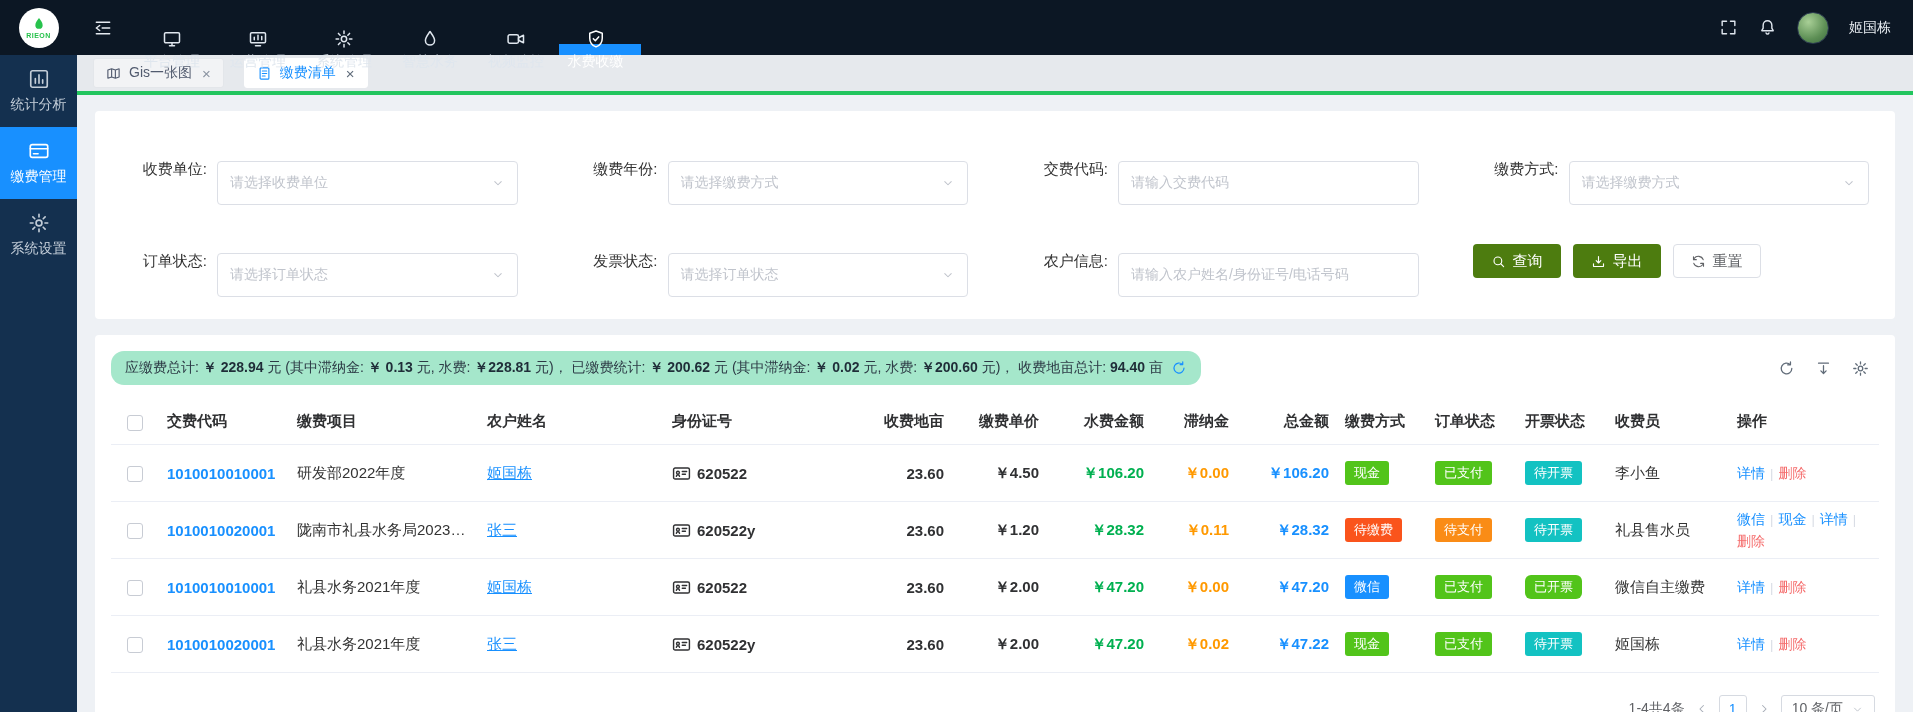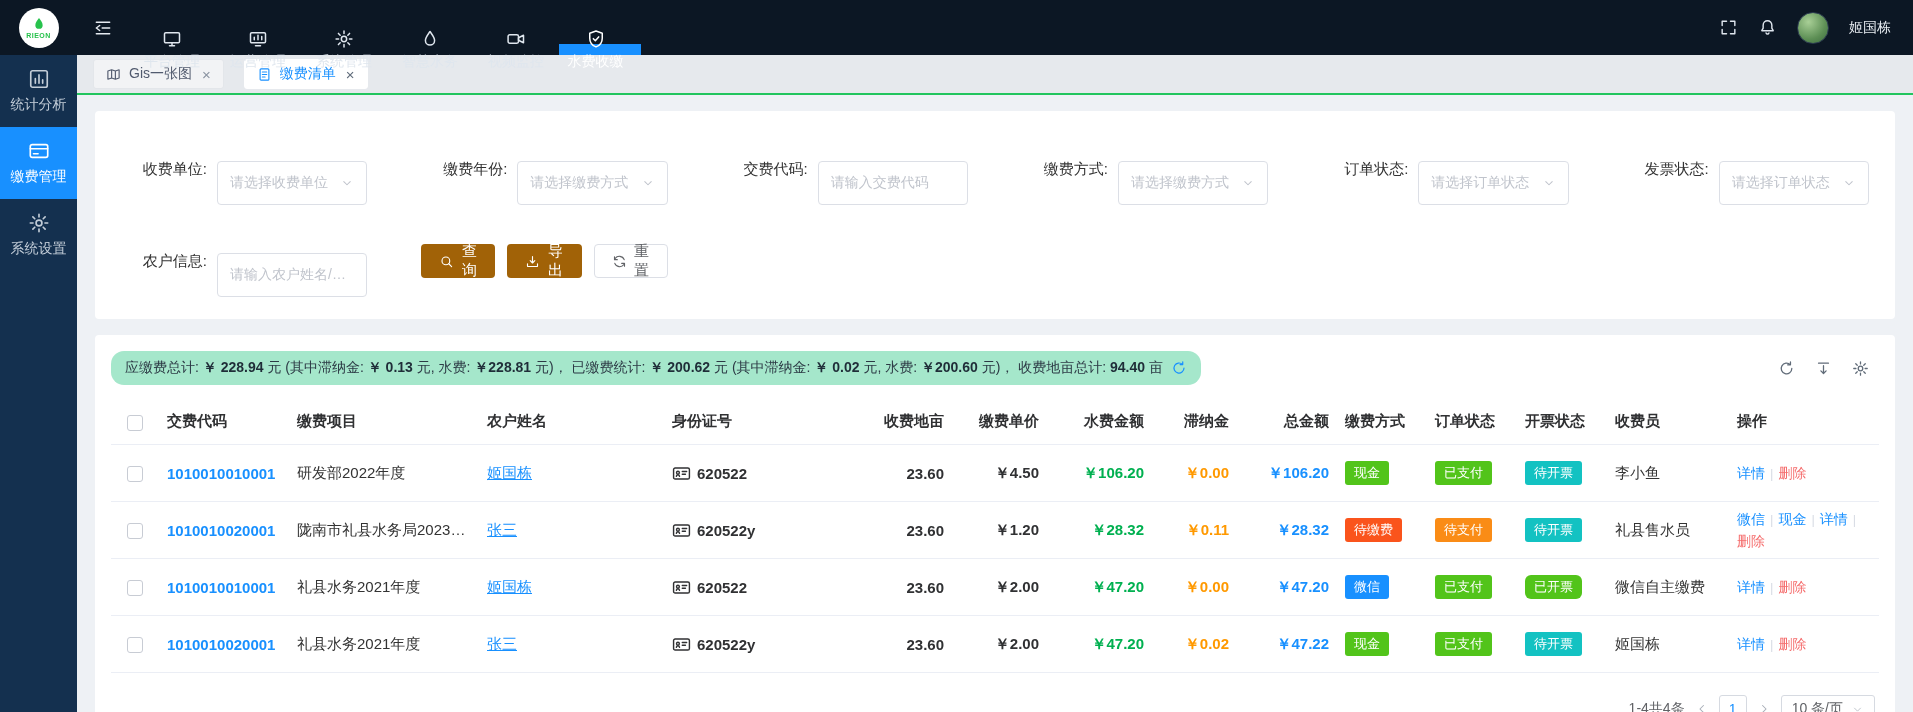--- a/index.html
+++ b/index.html
@@ -29,42 +29,42 @@
 
   
   .sidebar { position:absolute; top:55px; left:0; bottom:0; width:77px; background:#14304f; z-index:4; }
   .side-item { display:flex; flex-direction:column; align-items:center; justify-content:center; gap:6px; padding:13px 0; color:#c3cdd8; cursor:pointer; }
   .side-item .side-icn { font-size:22px; }
   .side-label { font-size:14px; }
   .side-item.active { background:#1890ff; color:#fff; }
 
   
   .main { position:absolute; top:55px; left:77px; right:0; bottom:0; display:flex; flex-direction:column; }
-  .tabbar { height:40px; background:#e6e9ed; border-bottom:2px solid #22c55e; display:flex; align-items:center; gap:20px; padding:0 0 0 16px; flex-shrink:0; }
+  .tabbar { height:40px; background:#e6e9ed; border-bottom:4px solid #22c55e; display:flex; align-items:center; gap:20px; padding:0 0 0 16px; flex-shrink:0; }
   .tab { height:30px; display:flex; align-items:center; gap:8px; padding:0 12px; background:#f2f3f5; border:1px solid #e3e6ea; border-radius:3px; font-size:14px; color:#515a6e; cursor:pointer; }
   .tab .tab-icn { font-size:15px; }
   .tab.active { background:#fff; color:#1890ff; border-color:#fff; }
   .tab-close { font-size:15px; color:#8a93a1; margin-left:2px; cursor:pointer; line-height:1; }
   .tab.active .tab-close { color:#5f6b7a; }
 
   .content { flex:1; padding:16px 18px; overflow:hidden; }
   .card { background:#fff; border-radius:4px; }
 
   
   .filter-card { padding:22px 26px; }
-  .filter-grid { display:grid; grid-template-columns:repeat(6,1fr); column-gap:54px; row-gap:20px; }
+  .filter-grid { display:grid; grid-template-columns:repeat(4,1fr); column-gap:54px; row-gap:20px; }
   .filter-field { display:flex; align-items:center; min-width:0; }
   .f-label { width:86px; flex-shrink:0; text-align:right; margin-right:10px; font-size:15px; color:#333; }
   .f-control { flex:1; height:44px; border:1px solid #dcdfe6; border-radius:4px; background:#fff; display:flex; align-items:center; padding:0 12px; cursor:pointer; min-width:0;margin-top:28px; }
   .f-control .ph { flex:1; font-size:14px; color:#c0c4cc; white-space:nowrap; overflow:hidden; text-overflow:ellipsis; }
   .chev { font-size:14px; color:#c0c4cc; flex-shrink:0; }
   .btns-cell { display:flex; align-items:center; gap:12px; }
   .btn { height:34px; border-radius:4px; border:1px solid transparent; display:inline-flex; align-items:center; gap:7px; padding:0 17px; font-size:15px; cursor:pointer; font-family:inherit; }
   .btn .icn { font-size:15px; }
-  .btn-primary { background:#a16207; color:#fff; }
+  .btn-primary { background:#4d7c0f; color:#fff; }
   .btn-plain { background:#fff; border-color:#dcdfe6; color:#606266; }
 
   
   .table-card { margin-top:16px; padding:16px 16px 20px; }
   .summary-row { display:flex; align-items:center; justify-content:space-between; }
   .summary-pill { background:#a5e7cb; border-radius:13px; padding:8px 14px; font-size:14px; color:#2c3a45; display:flex; align-items:center; white-space:nowrap; }
   .seg-wrap b { font-weight:700; color:#1f2d38; }
   .sum-refresh { font-size:16px; color:#1890ff; margin-left:8px; cursor:pointer; }
   .table-tools { display:flex; align-items:center; gap:20px; padding-right:10px; }
   .tool { font-size:17px; color:#606b78; cursor:pointer; }

